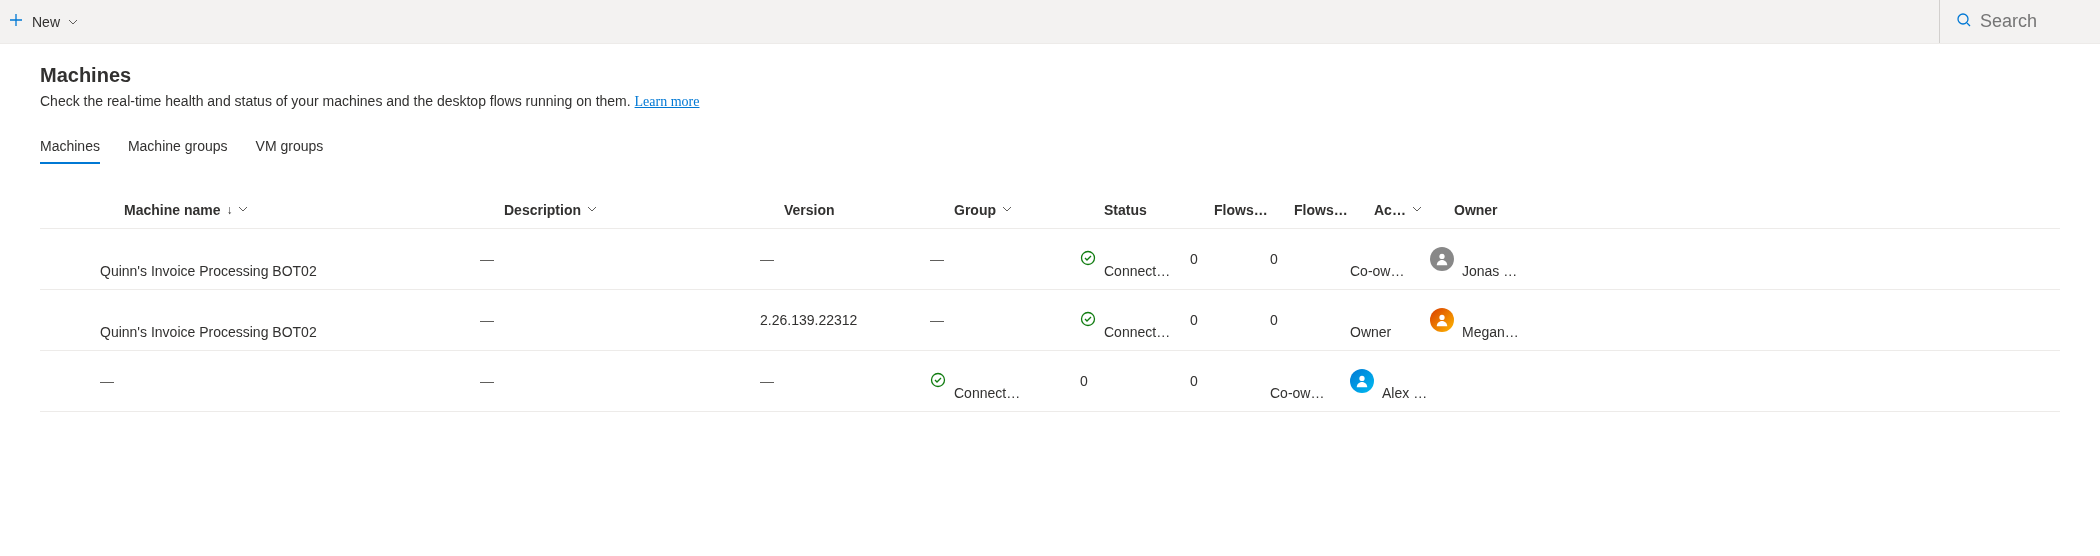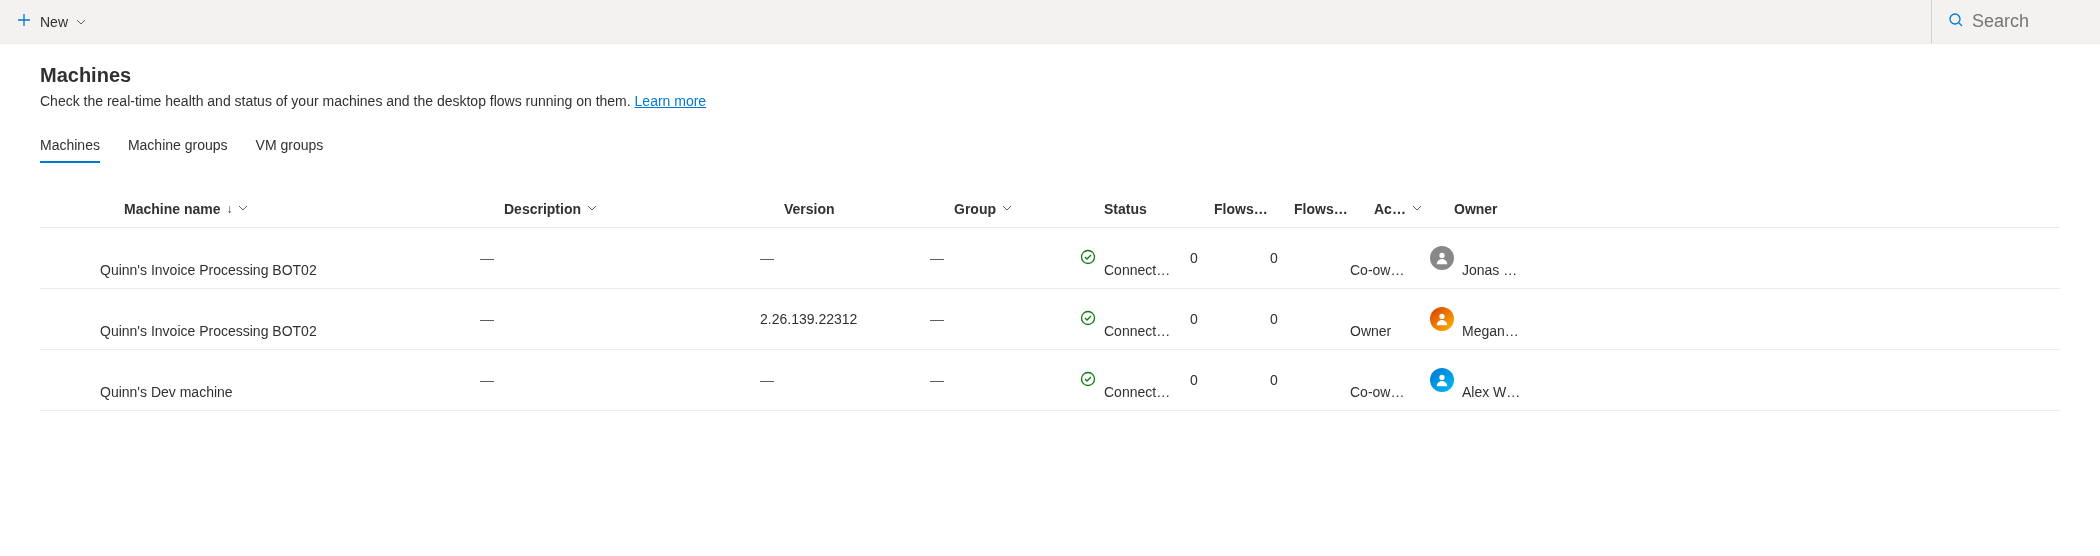--- a/index.html
+++ b/index.html
@@ -9,21 +9,21 @@
       color: #323130;
       background: #fff;
     }
     .toolbar {
       height: 44px;
       background: #f3f2f1;
       border-bottom: 1px solid #edebe9;
       display: flex;
       align-items: center;
       justify-content: space-between;
-      padding: 0 8px;
+      padding: 0 0;
     }
     .toolbar-left { display: flex; align-items: center; }
     .new-btn {
       display: flex;
       align-items: center;
       gap: 8px;
       background: transparent;
       border: none;
       cursor: pointer;
       font-size: 14px;
@@ -37,21 +37,21 @@
       border: none;
       background: transparent;
       outline: none;
       font-size: 18px;
       color: #605e5c;
       width: 120px;
     }
     .content { padding: 20px 40px; }
     .page-title { font-size: 20px; font-weight: 600; margin-bottom: 6px; }
     .page-desc { font-size: 14px; color: #323130; margin-bottom: 20px; }
-    .learn-more { color: #0078d4; text-decoration: underline; cursor: pointer; }
+    .learn-more { color: #0078d4; text-decoration: underline; cursor: pointer; font-family: Liberation Serif, serif; }
     .tabs { display: flex; gap: 28px; border-bottom: none; margin-bottom: 28px; }
     .tab {
       padding: 8px 0;
       font-size: 14px;
       color: #323130;
       cursor: pointer;
       border-bottom: 2px solid transparent;
     }
     .tab.active { border-bottom: 2px solid #0078d4; font-weight: 400; }
     .table-wrapper { width: 100%; }
@@ -223,23 +223,20 @@
         <svg width="14" height="14" viewBox="0 0 16 16" fill="#fff">
                 <circle cx="8" cy="5" r="3"></circle>
                 <path d="M2 15c0-3.3 2.7-6 6-6s6 2.7 6 6"></path>
               </svg>
       </span>
       <span class="truncate">Megan…</span>
     </div>
   </div>
         <div class="table-row">
     <div></div>
-    <div class="cell">
-            <span class="machine-link truncate">Quinn's Dev machine</span>
-          </div>
     <div class="cell dash">—</div>
     <div class="cell dash">—</div>
     <div class="cell dash">—</div>
     <div class="cell">
       <span class="status-icon">
         <svg width="16" height="16" viewBox="0 0 16 16" fill="none">
                 <circle cx="8" cy="8" r="6.5" stroke="#107c10" stroke-width="1.3"></circle>
                 <path d="M5 8l2 2 4-4" stroke="#107c10" stroke-width="1.3" fill="none"></path>
               </svg>
       </span>

